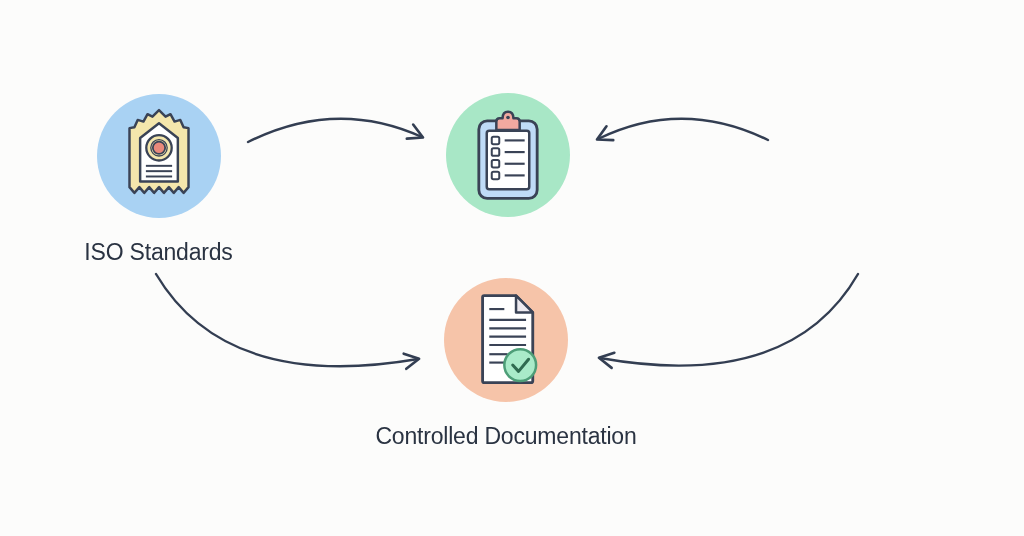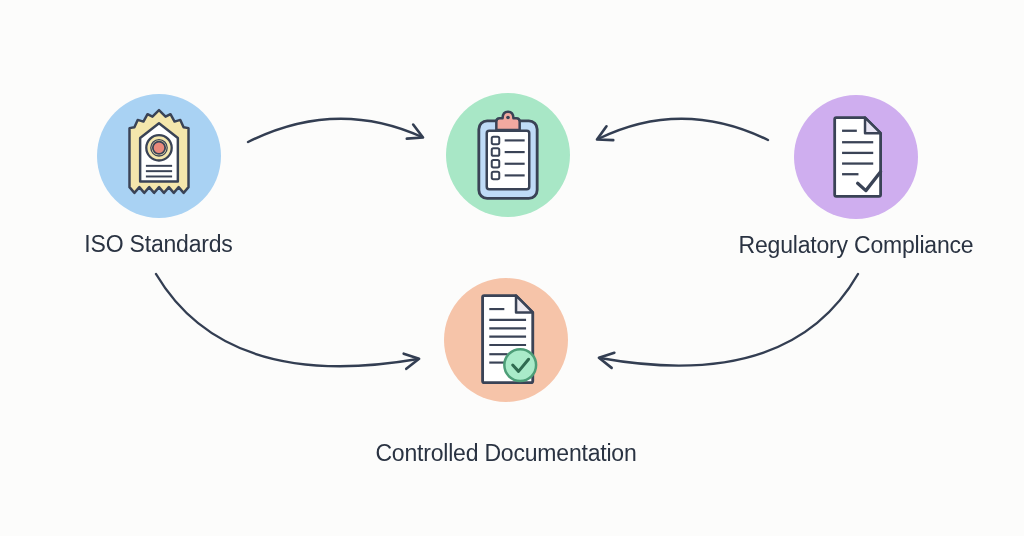--- a/index.html
+++ b/index.html
@@ -36,36 +36,36 @@
     align-items: center;
     justify-content: center;
   }
 
   .circle-blue   { background: #A9D2F3; }
   .circle-green  { background: #A8E7C6; }
   .circle-purple { background: #CFAEEF; }
   .circle-peach  { background: #F6C4A9; }
 
   .node-label {
-    margin-top: 12px;
+    margin-top: 20px;
     font-size: 23px;
     font-weight: 500;
     letter-spacing: -0.2px;
     color: #2A3342;
     white-space: nowrap;
     text-align: center;
     line-height: 28px;
   }
 
   .icon-svg { display: block; }
 
   #node-iso        { left: 48px;  top: 94px;  width: 221px; }
   #node-audit      { left: 398px; top: 93px;  width: 220px; }
   #node-regulatory { left: 706px; top: 95px;  width: 300px; }
-  #node-controlled { left: 346px; top: 278px; width: 320px; gap: 25px; }
+  #node-controlled { left: 346px; top: 278px; width: 320px; }
 </style>
 </head>
 <body>
 
 <div class="canvas">
 
   <svg class="edges" viewBox="0 0 1024 536" xmlns="http://www.w3.org/2000/svg">
     <defs>
       <marker id="open-arrowhead" viewBox="0 0 20 20" refX="15" refY="10" markerWidth="22" markerHeight="22" markerUnits="userSpaceOnUse" orient="auto">
         <path d="M3 3 L16 10 L3 17" fill="none" stroke="#333E52" stroke-width="2.4" stroke-linecap="round" stroke-linejoin="round"></path>
@@ -105,35 +105,20 @@
         <rect x="30.5" y="52" width="9" height="9" rx="2" fill="#FFFFFF" stroke="#3A4356" stroke-width="2.4"></rect>
         <line x1="46" y1="56.5" x2="70" y2="56.5" stroke="#3A4356" stroke-width="2.6"></line>
         <rect x="30.5" y="66" width="9" height="9" rx="2" fill="#FFFFFF" stroke="#3A4356" stroke-width="2.4"></rect>
         <line x1="46" y1="70.5" x2="70" y2="70.5" stroke="#3A4356" stroke-width="2.6"></line>
         <rect x="30.5" y="80" width="9" height="9" rx="2" fill="#FFFFFF" stroke="#3A4356" stroke-width="2.4"></rect>
         <line x1="46" y1="84.5" x2="70" y2="84.5" stroke="#3A4356" stroke-width="2.6"></line>
       </svg>
     </div>
   </div>
 
-  <div class="node" id="node-regulatory">
-    <div class="circle circle-purple">
-      <svg class="icon-svg" width="82" height="100" viewBox="0 0 100 120" xmlns="http://www.w3.org/2000/svg">
-        <path d="M26 12 Q24 12 24 14 L24 106 Q24 108 26 108 L78 108 Q80 108 80 106 L80 31 L61 12 Z" fill="#FFFFFF" stroke="#3A4356" stroke-width="3.4" stroke-linejoin="round"></path>
-        <path d="M61 12 L61 31 L80 31 Z" fill="#E9E6F4" stroke="#3A4356" stroke-width="3" stroke-linejoin="round"></path>
-        <line x1="33" y1="28" x2="51" y2="28" stroke="#3A4356" stroke-width="2.8"></line>
-        <line x1="33" y1="42" x2="71" y2="42" stroke="#3A4356" stroke-width="2.8"></line>
-        <line x1="33" y1="55" x2="71" y2="55" stroke="#3A4356" stroke-width="2.8"></line>
-        <line x1="33" y1="68" x2="71" y2="68" stroke="#3A4356" stroke-width="2.8"></line>
-        <line x1="33" y1="81" x2="53" y2="81" stroke="#3A4356" stroke-width="2.8"></line>
-        <path d="M52 92 L62 101 L80 78" fill="none" stroke="#3A4356" stroke-width="4" stroke-linecap="round" stroke-linejoin="round"></path>
-      </svg>
-    </div>
-    <div class="node-label">Regulatory Compliance</div>
-  </div>
 
   <div class="node" id="node-controlled">
     <div class="circle circle-peach">
       <svg class="icon-svg" width="84" height="102" viewBox="0 0 100 122" xmlns="http://www.w3.org/2000/svg">
         <path d="M24 8 Q22 8 22 10 L22 110 Q22 112 24 112 L80 112 Q82 112 82 110 L82 28 L62 8 Z" fill="#FFFFFF" stroke="#3A4356" stroke-width="3.4" stroke-linejoin="round"></path>
         <path d="M62 8 L62 28 L82 28 Z" fill="#EDEAF0" stroke="#3A4356" stroke-width="3" stroke-linejoin="round"></path>
         <line x1="30" y1="24" x2="48" y2="24" stroke="#3A4356" stroke-width="2.6"></line>
         <line x1="30" y1="37" x2="74" y2="37" stroke="#3A4356" stroke-width="2.6"></line>
         <line x1="30" y1="47" x2="74" y2="47" stroke="#3A4356" stroke-width="2.6"></line>
         <line x1="30" y1="57" x2="74" y2="57" stroke="#3A4356" stroke-width="2.6"></line>

